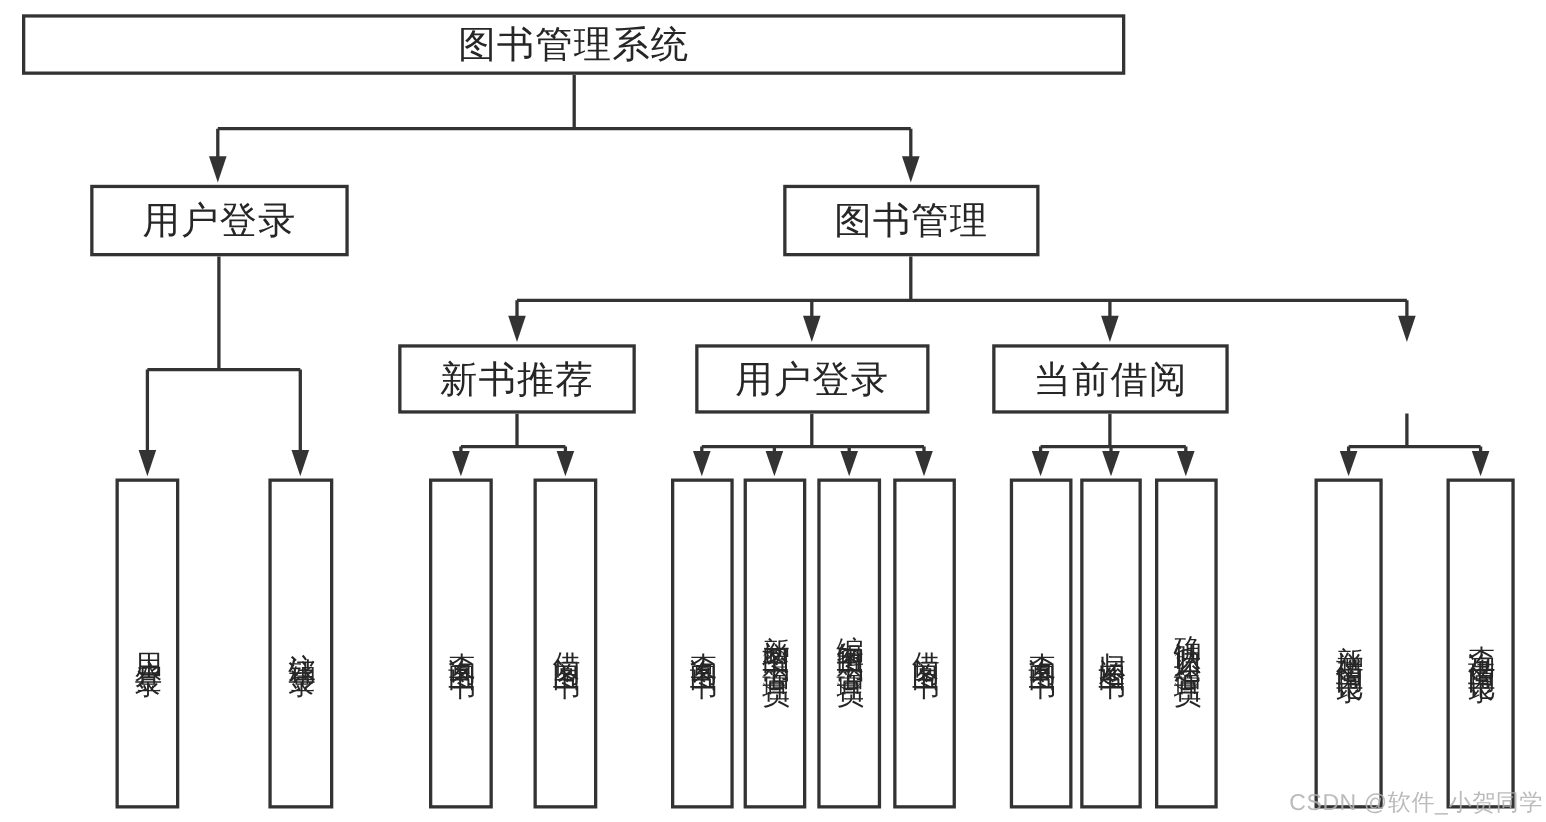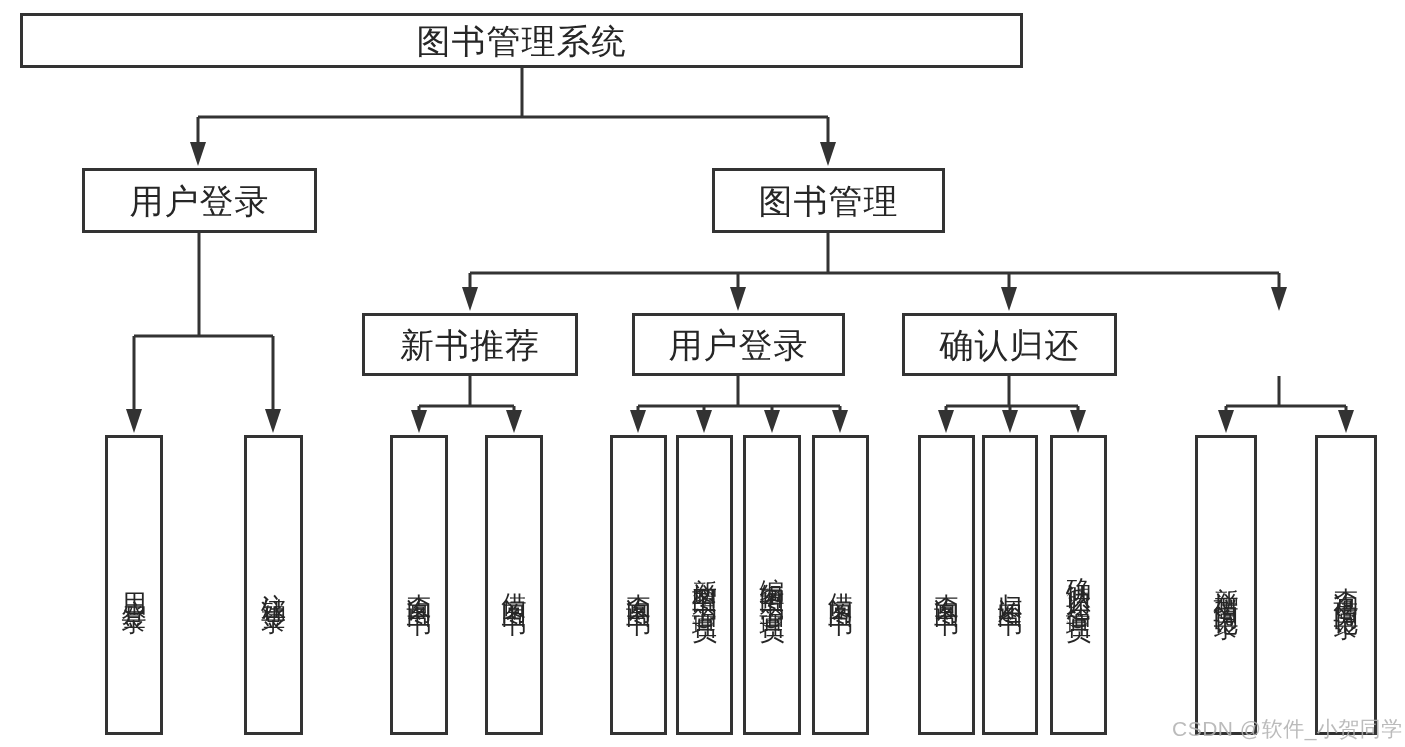--- a/index.html
+++ b/index.html
@@ -95,21 +95,21 @@
     </g>
   </svg>
 
   <div class="node h-node" style="left:20px; top:13px; width:1003px; height:55px;">图书管理系统</div>
 
   <div class="node h-node" style="left:82px; top:168px; width:235px; height:65px;">用户登录</div>
   <div class="node h-node" style="left:362px; top:313px; width:216px; height:63px;">新书推荐</div>
 
   <div class="node h-node" style="left:712px; top:168px; width:233px; height:65px;">图书管理</div>
   <div class="node h-node" style="left:632px; top:313px; width:213px; height:63px;">用户登录</div>
-  <div class="node h-node" style="left:902px; top:313px; width:215px; height:63px;">确认归还</div>
+  <div class="node h-node" style="left:902px; top:313px; width:215px; height:63px;">当前借阅</div>
 
   <div class="node v-node" style="left:105px; top:435px; width:58px; height:300px;">用户登录</div>
   <div class="node v-node" style="left:244px; top:435px; width:59px; height:300px;">注销登录</div>
 
   <div class="node v-node" style="left:390px; top:435px; width:58px; height:300px;">查询图书</div>
   <div class="node v-node" style="left:485px; top:435px; width:58px; height:300px;">借阅图书</div>
 
   <div class="node v-node" style="left:610px; top:435px; width:57px; height:300px;">查询图书</div>
   <div class="node v-node" style="left:676px; top:435px; width:57px; height:300px;">新增图书（管理员）</div>
   <div class="node v-node" style="left:743px; top:435px; width:58px; height:300px;">编辑图书（管理员）</div>

